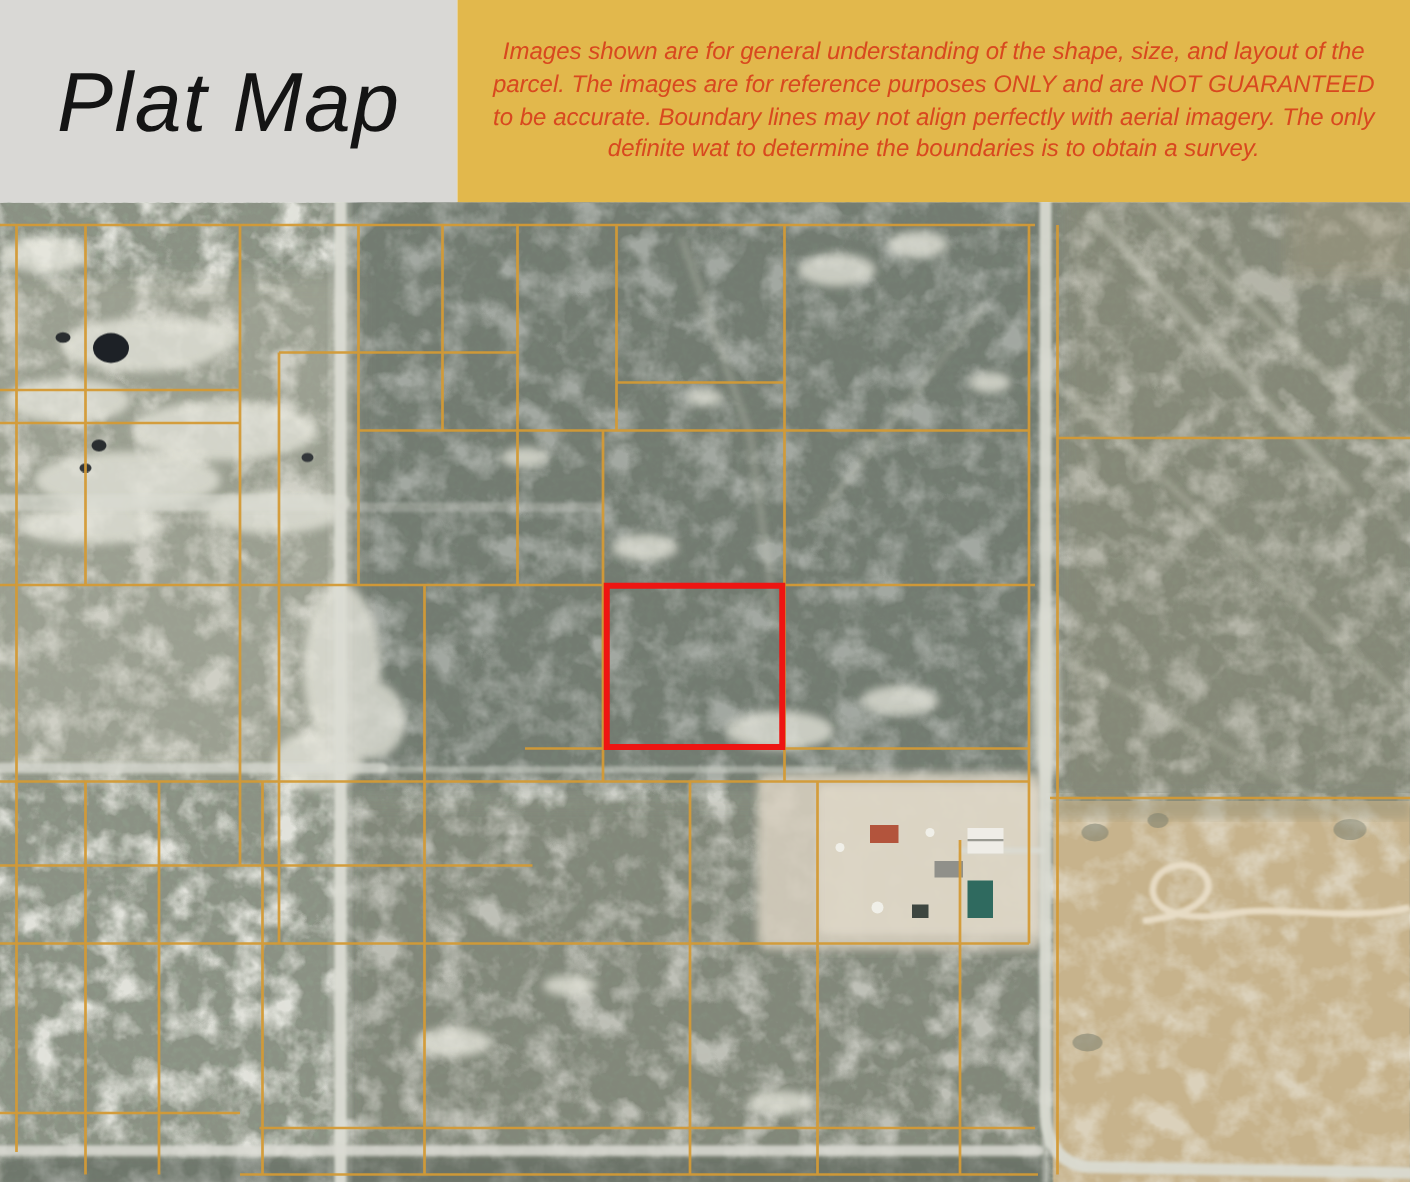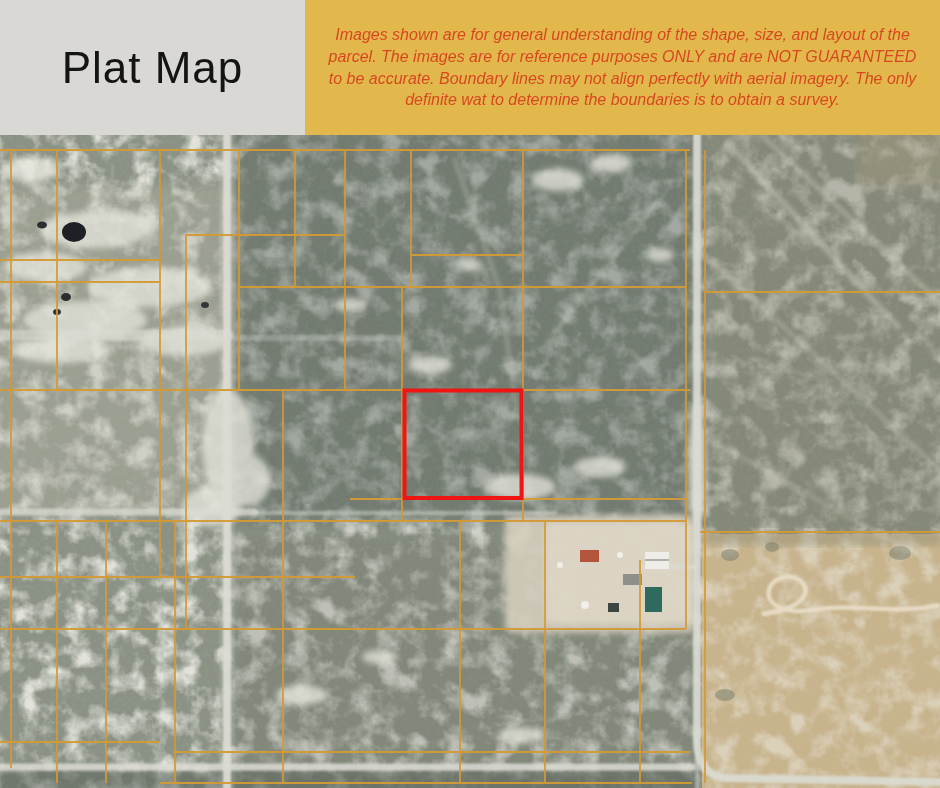--- a/index.html
+++ b/index.html
@@ -11,22 +11,23 @@
   }
   .page { width: 940px; height: 788px; position: relative; }
   .header { display: flex; width: 940px; height: 135px; }
   .title-panel {
     width: 305px; height: 135px;
     display: flex; align-items: center; justify-content: center;
     box-sizing: border-box;
   }
   .title-panel h1 {
     margin: 4px;
+    font-style: italic;
     font-weight: 500;
-    font-size: 44px;
+    font-size: 56px;
     letter-spacing: 1px;
   }
   .disclaimer-panel {
     flex: 1; height: 135px;
     display: flex; align-items: center; justify-content: center;
     box-sizing: border-box;
     padding: 6px 14px;
   }
   .disclaimer-panel p {
     margin: 0;

